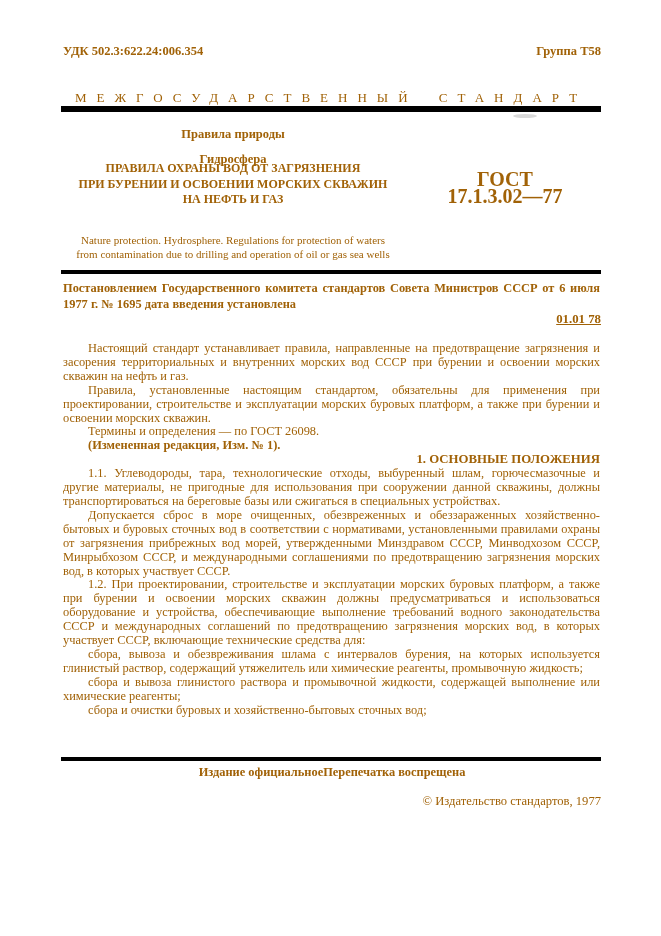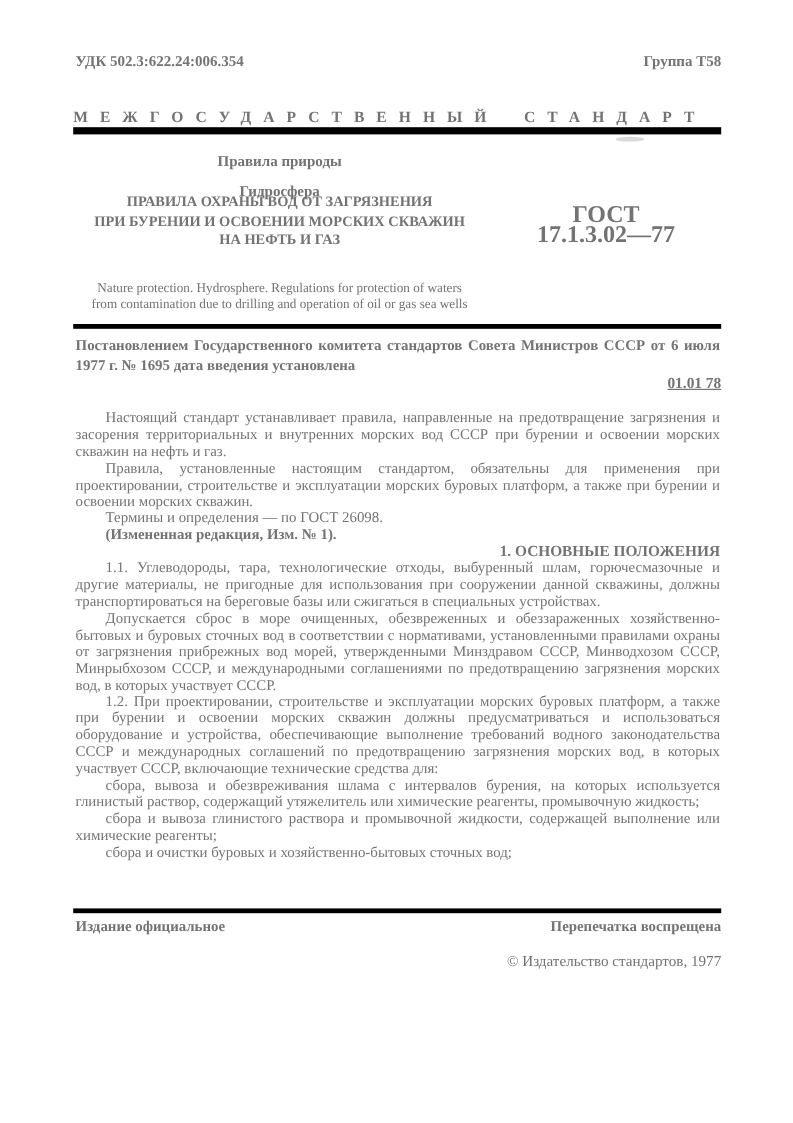--- a/index.html
+++ b/index.html
@@ -1,33 +1,33 @@
 <!DOCTYPE html>
 <html lang="ru"><head>
 <meta charset="utf-8">
 <style>
   html, body { margin:0; padding:0; background:#ffffff; }
   .page {
     position: relative;
     width: 661px;
     height: 936px;
     background: #ffffff;
-    color: #737373;
+    color: #a16207;
     font-family: "Liberation Serif", serif;
     overflow: hidden;
   }
   .udk-row {
     position: absolute; left: 63px; right: 60px; top: 44px;
     display: flex; justify-content: space-between;
     font-weight: bold; font-size: 12.5px;
   }
   .ms-header {
     position: absolute; left: 61px; width: 540px; top: 90px;
-    font-weight: bold; font-size: 13px; white-space: nowrap;
-    letter-spacing: 10px; word-spacing: 8px; 
+    font-weight: normal; font-size: 13px; white-space: nowrap;
+    letter-spacing: 10px; word-spacing: 8px; text-align: center;
   }
   .bar { position: absolute; left: 61px; width: 540px; background: #000; }
   .bar-top    { top: 106px; height: 6px; }
   .bar-mid    { top: 270px; height: 4px; }
   .bar-footer { top: 757px; height: 4px; }
   .scan-artifact {
     position: absolute; left: 513px; top: 114px; width: 24px; height: 4px;
     background: #c9c9c9; border-radius: 50%; opacity: .7; filter: blur(.6px);
   }
   .left-col { position: absolute; left: 43px; width: 380px; text-align: center; }
@@ -52,21 +52,21 @@
     font-size: 12.4px; line-height: 13.9px; text-align: justify;
   }
   .doc-body p { margin: 0; text-indent: 25px; }
   .bold { font-weight: bold; }
   .section-heading {
     text-align: right; font-weight: bold; font-size: 12.8px;
     margin: 18px 0 14px 0; text-indent: 0 !important;
   }
   .footer-row {
     position: absolute; left: 63px; right: 60px; top: 765px;
-    display: flex; justify-content: space-between;
+    display: flex; justify-content: center;
     font-weight: bold; font-size: 12.4px;
   }
   .copyright {
     position: absolute; right: 60px; top: 794px;
     text-align: left; font-size: 12.6px; line-height: 15.5px;
   }
 </style>
 </head>
 <body>
 

